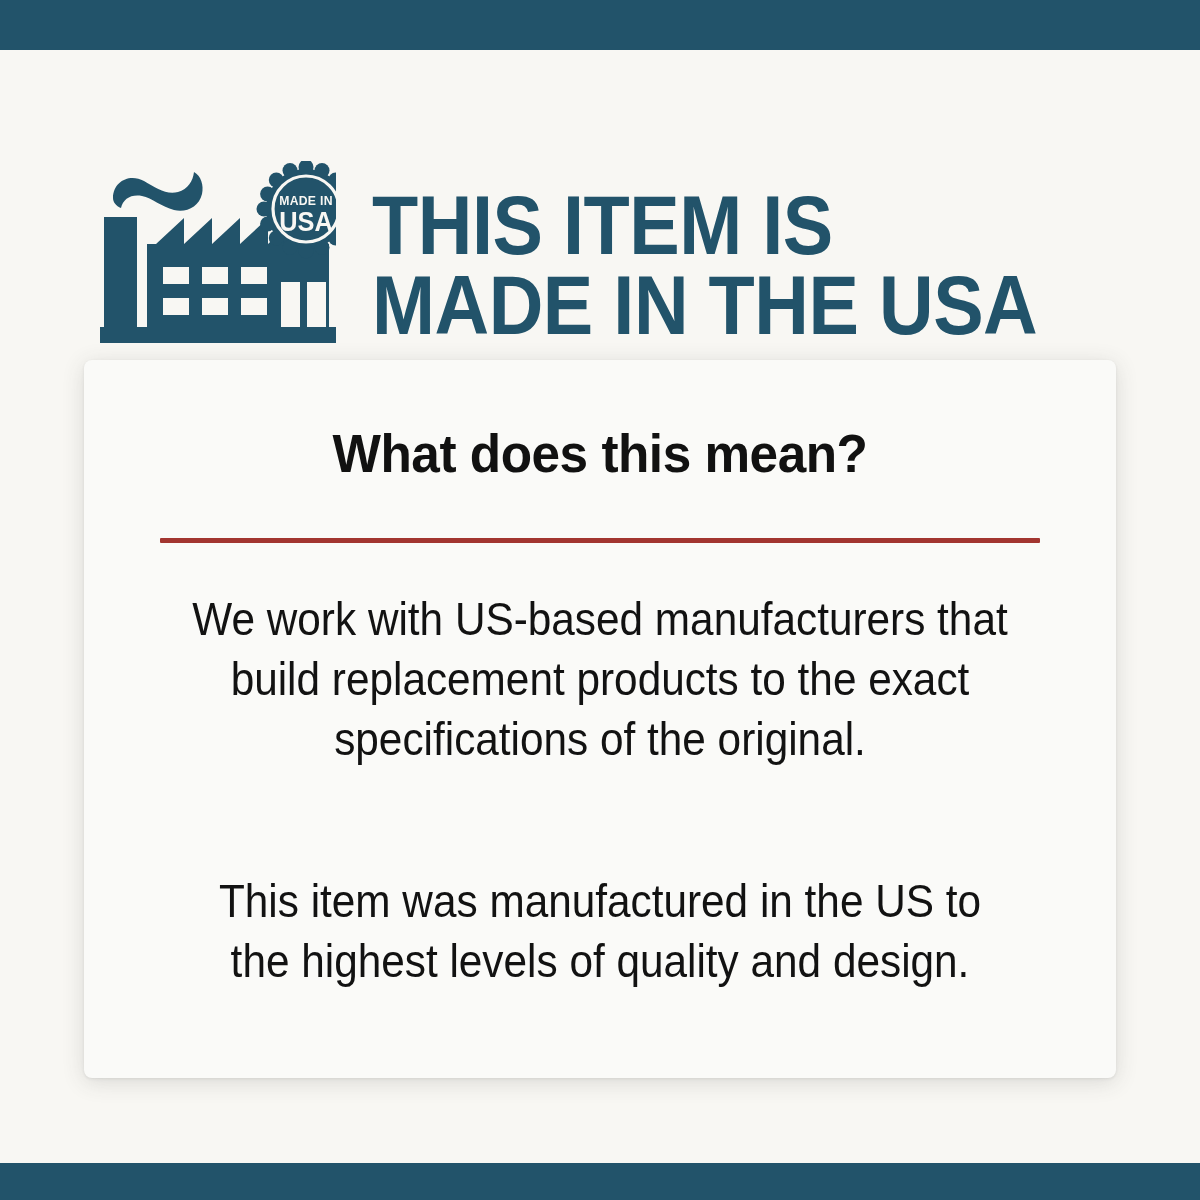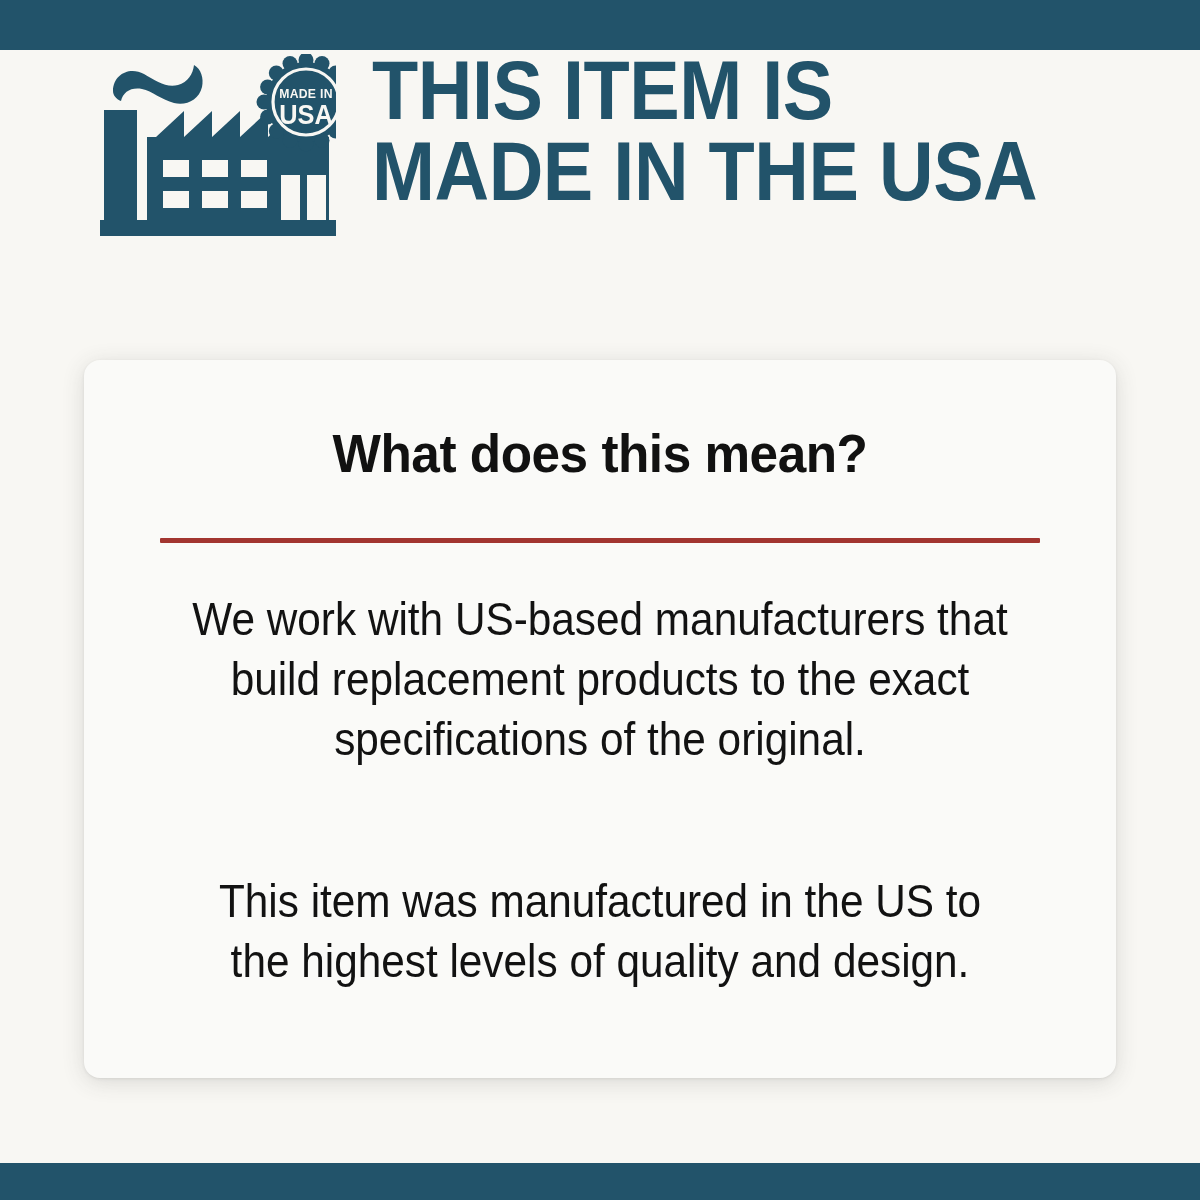--- a/index.html
+++ b/index.html
@@ -23,21 +23,21 @@
   }
   .band-top    { top:0;    height:50px; }
   .band-bottom { top:1163px; height:37px; }
 
   
   .header {
     position:absolute;
     top:50px; left:0;
     width:1200px; height:296px;
     display:flex;
-    align-items:flex-start;
+    align-items:flex-end;
     padding-left:100px;
   }
 
   .logo-mark {
     width:236px;
     height:185px;
     flex:0 0 236px;
     margin-top:4px;
   }
 
@@ -52,21 +52,21 @@
     transform-origin:left center;
     white-space:pre-line;
   }
 
   
   .card {
     position:absolute;
     left:84px; top:360px;
     width:1032px; height:718px;
     background:#FAFAF8;
-    border-radius:16px;
+    border-radius:8px;
     box-shadow:0 4px 22px rgba(60,60,60,0.16),
                0 1px 3px rgba(60,60,60,0.10);
     padding:0;
   }
 
   .card-title {
     position:absolute;
     top:62px; left:0; width:100%;
     text-align:center;
     font-size:54px;

